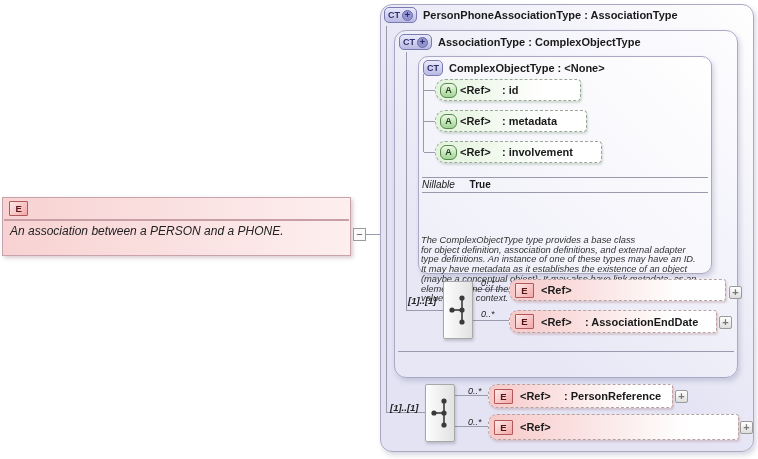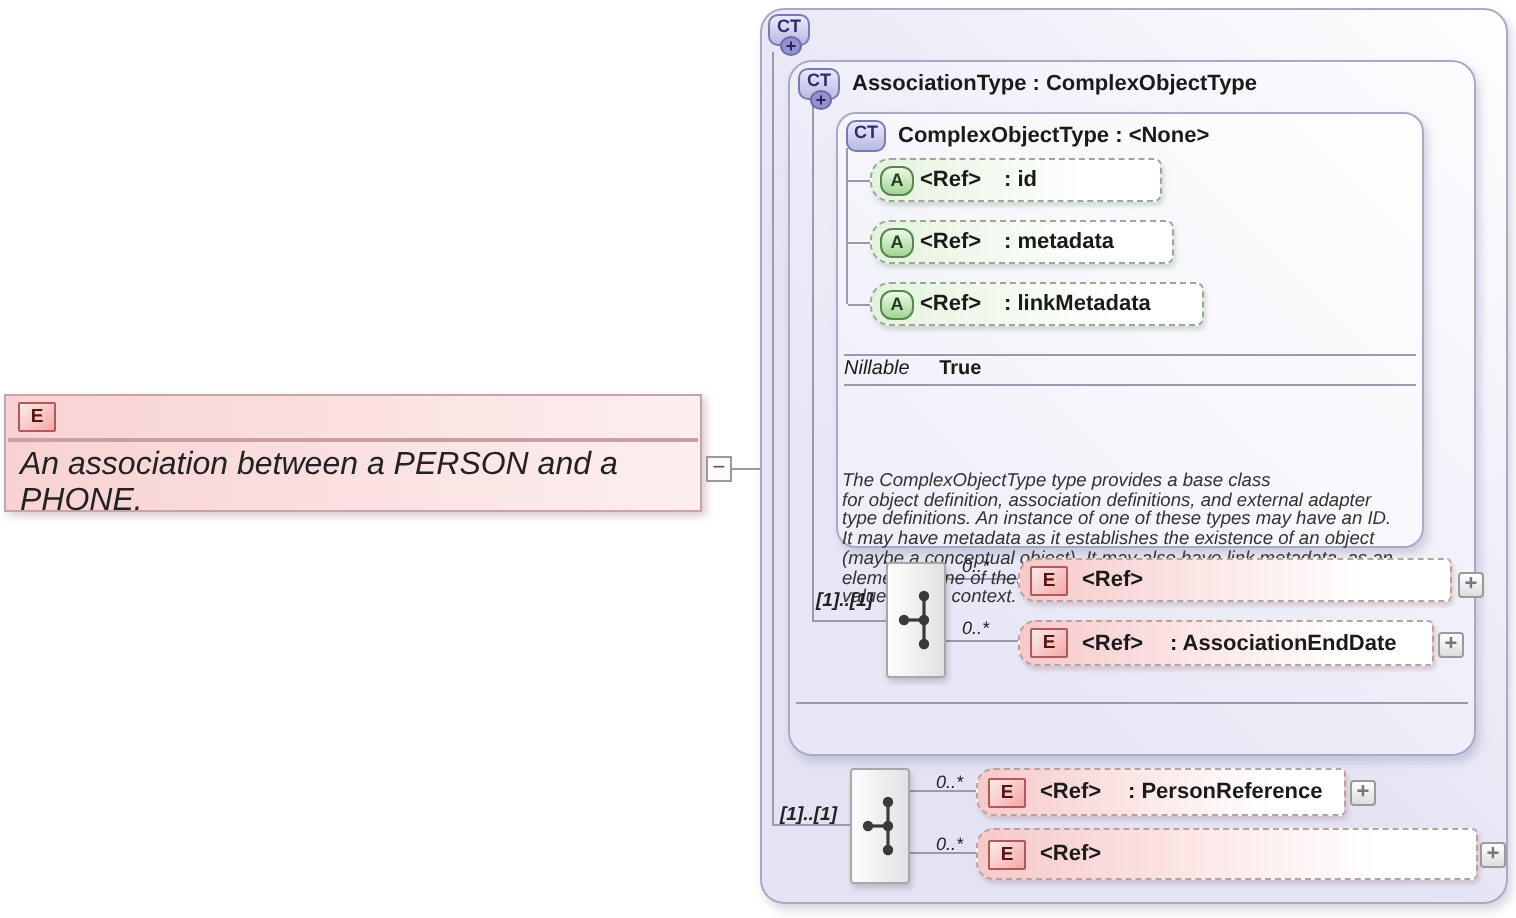--- a/index.html
+++ b/index.html
@@ -12,21 +12,21 @@
         box-shadow:2px 3px 5px rgba(120,120,160,.30);}
   .tbox.outer{background:linear-gradient(225deg,#ffffff 0%,#e3e3f4 60%);}
   .tbox.mid{background:linear-gradient(225deg,#fdfdff 0%,#e7e7f6 75%);}
   .tbox.inner{background:linear-gradient(225deg,#ffffff 0%,#efeff9 95%);border-radius:10px;}
   .typeheader{position:absolute;display:flex;align-items:center;gap:6px;
         font-weight:bold;font-size:11px;white-space:nowrap;}
   
   .ct-badge{display:inline-flex;align-items:center;height:14px;padding:0 3px;
         border:1px solid #7a7ab2;border-radius:5px;
         background:linear-gradient(180deg,#eaeafc,#b9b9e2);
-        font-size:9px;font-weight:bold;color:#2e2e6e;flex-direction:column;}
+        font-size:9px;font-weight:bold;color:#2e2e6e;}
   .ct-plus{width:9px;height:9px;margin-left:2px;border-radius:50%;
         background:#9393cf;border:1px solid #6c6cab;color:#26265e;
         font-size:9px;line-height:8px;text-align:center;font-weight:bold;}
   .e-badge{width:17px;height:13px;flex:0 0 17px;display:flex;align-items:center;justify-content:center;
         border:1px solid #b25858;border-radius:1px;
         background:linear-gradient(135deg,#fdeaea,#f3a8a8);
         font-size:9.5px;font-weight:bold;color:#571414;}
   .a-badge{width:15px;height:13px;flex:0 0 15px;display:flex;align-items:center;justify-content:center;
         border:1px solid #55884f;border-radius:6px;
         background:linear-gradient(180deg,#eefae6,#a3d495);
@@ -34,21 +34,21 @@
   
   .elem-card{position:absolute;box-sizing:border-box;border:1px solid #c9a3ab;
         background:linear-gradient(to right,#f8d2d2,#fdefef);
         box-shadow:2px 2px 4px rgba(150,110,120,.35);}
   .lb-header{display:flex;align-items:center;gap:7px;padding:4px 6px;height:21px;box-sizing:border-box;
         font-weight:bold;font-size:10.5px;letter-spacing:-0.2px;white-space:nowrap;}
   .lb-div{height:1px;background:#c79fa5;margin:0 1px;}
   .lb-props{display:flex;align-items:center;gap:15px;padding:2px 7px;height:16px;box-sizing:border-box;font-size:10px;}
   .lb-props .plabel{font-style:italic;}
   .lb-props .pval{font-weight:bold;}
-  .lb-desc{padding:3px 7px;font-size:16px;font-style:italic;color:#222;}
+  .lb-desc{padding:3px 7px;font-size:12px;font-style:italic;color:#222;}
   
   .attr-row{position:absolute;box-sizing:border-box;height:22px;display:flex;align-items:center;
         padding-left:4px;border:1px dashed #9aa79a;border-radius:10px 4px 4px 10px;
         background:linear-gradient(to right,#e4f3dd,#ffffff 75%);
         box-shadow:1px 2px 2px rgba(100,140,100,.25);
         font-weight:bold;font-size:11px;white-space:nowrap;}
   .attr-row .ref{display:inline-block;width:42px;margin-left:3px;}
   .el-row{position:absolute;box-sizing:border-box;display:flex;align-items:center;
         padding-left:5px;border:1px dashed #b3a3a3;border-radius:9px 3px 3px 9px;
         background:linear-gradient(to right,#f7c9c9,#ffffff 80%);
@@ -111,20 +111,21 @@
     <div class="lb-desc">An association between a PERSON and a PHONE.</div>
   </div>
 
   <div class="collapsebtn" style="left:353px;top:228px;">−</div>
 
   <div class="typeheader" style="left:384px;top:7px;">
     <span class="ct-badge">
         <span>CT</span>
         <span class="ct-plus">+</span>
       </span>
+    <span>PersonPhoneAssociationType : AssociationType</span>
   </div>
 
   <div class="typeheader" style="left:399px;top:34px;">
     <span class="ct-badge">
         <span>CT</span>
         <span class="ct-plus">+</span>
       </span>
     <span>AssociationType : ComplexObjectType</span>
   </div>
 
@@ -141,21 +142,21 @@
     <span>: id</span>
   </div>
   <div class="attr-row" style="left:435px;top:110px;width:152px;">
     <span class="a-badge">A</span>
     <span class="ref">&lt;Ref&gt;</span>
     <span>: metadata</span>
   </div>
   <div class="attr-row" style="left:435px;top:141px;width:167px;">
     <span class="a-badge">A</span>
     <span class="ref">&lt;Ref&gt;</span>
-    <span>: linkMetadata</span>
+    <span>: involvement</span>
   </div>
 
   <div class="divider" style="left:422px;top:177px;width:286px;"></div>
   <div class="prop-inline" style="left:422px;top:179px;">
     <span class="plabel">Nillable</span>
     <span class="pval">True</span>
   </div>
   <div class="divider" style="left:422px;top:192px;width:286px;"></div>
   <div class="desc-text desc-complex" style="left:421px;top:196px;width:289px;">The ComplexObjectType type provides a base class
 for object definition, association definitions, and external adapter

